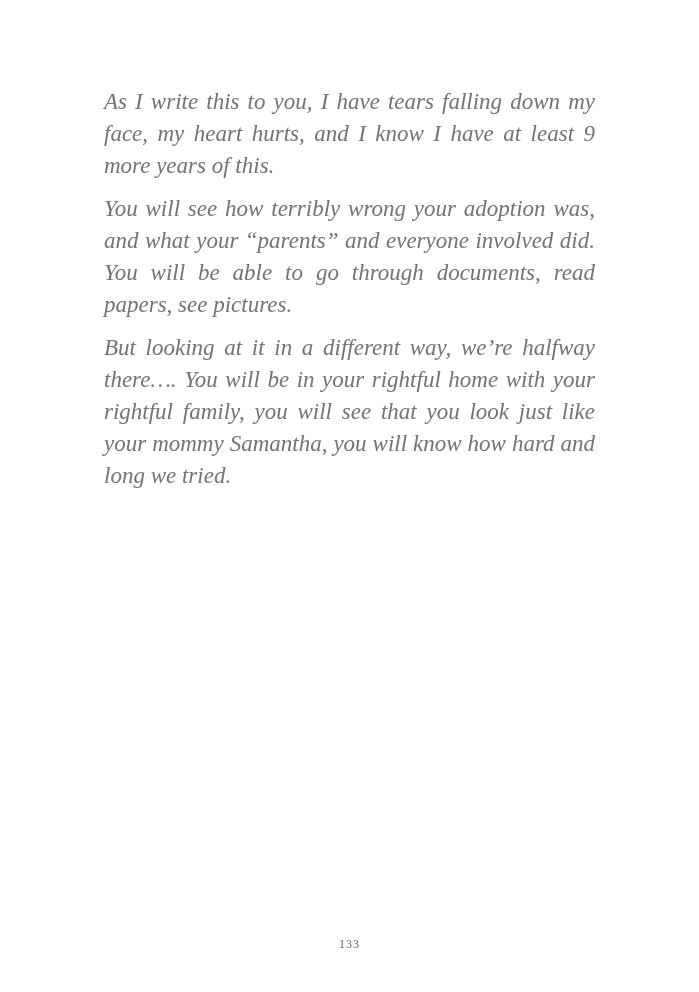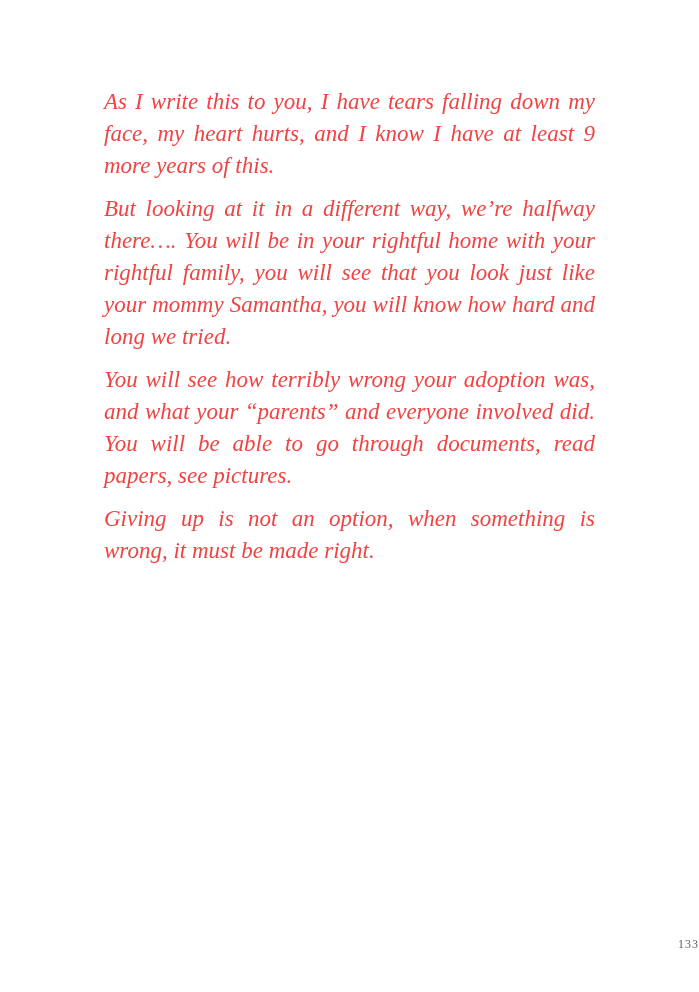--- a/index.html
+++ b/index.html
@@ -23,40 +23,39 @@
     position: absolute;
     left: 104px;
     right: 104px;
     top: 86px;
   }
   .letter-body p {
     margin: 0 0 11px 0;
     font-style: italic;
     font-size: 23px;
     line-height: 32px;
-    color: #ef4444;
+    color: #737373;
     text-align: justify;
     text-align-last: left;
   }
   .page-number {
     position: absolute;
     top: 937px;
     left: 0;
     right: 0;
-    text-align: right;
+    text-align: center;
     font-size: 12px;
     letter-spacing: 1px;
     color: #5e5e5e;
     font-style: normal;
   }
 </style>
 </head>
 <body>
 
 <div class="page">
   <div class="letter-body">
     <p>As I write this to you, I have tears falling down my face, my heart hurts, and I know I have at least 9 more years of this.</p>
+    <p>You will see how terribly wrong your adoption was, and what your “parents” and everyone involved did. You will be able to go through documents, read papers, see pictures.</p>
     <p>But looking at it in a different way, we’re halfway there…. You will be in your rightful home with your rightful family, you will see that you look just like your mommy Samantha, you will know how hard and long we tried.</p>
-    <p>You will see how terribly wrong your adoption was, and what your “parents” and everyone involved did. You will be able to go through documents, read papers, see pictures.</p>
-    <p>Giving up is not an option, when something is wrong, it must be made right.</p>
   </div>
   <div class="page-number">133</div>
 </div>
 
 </body></html>

